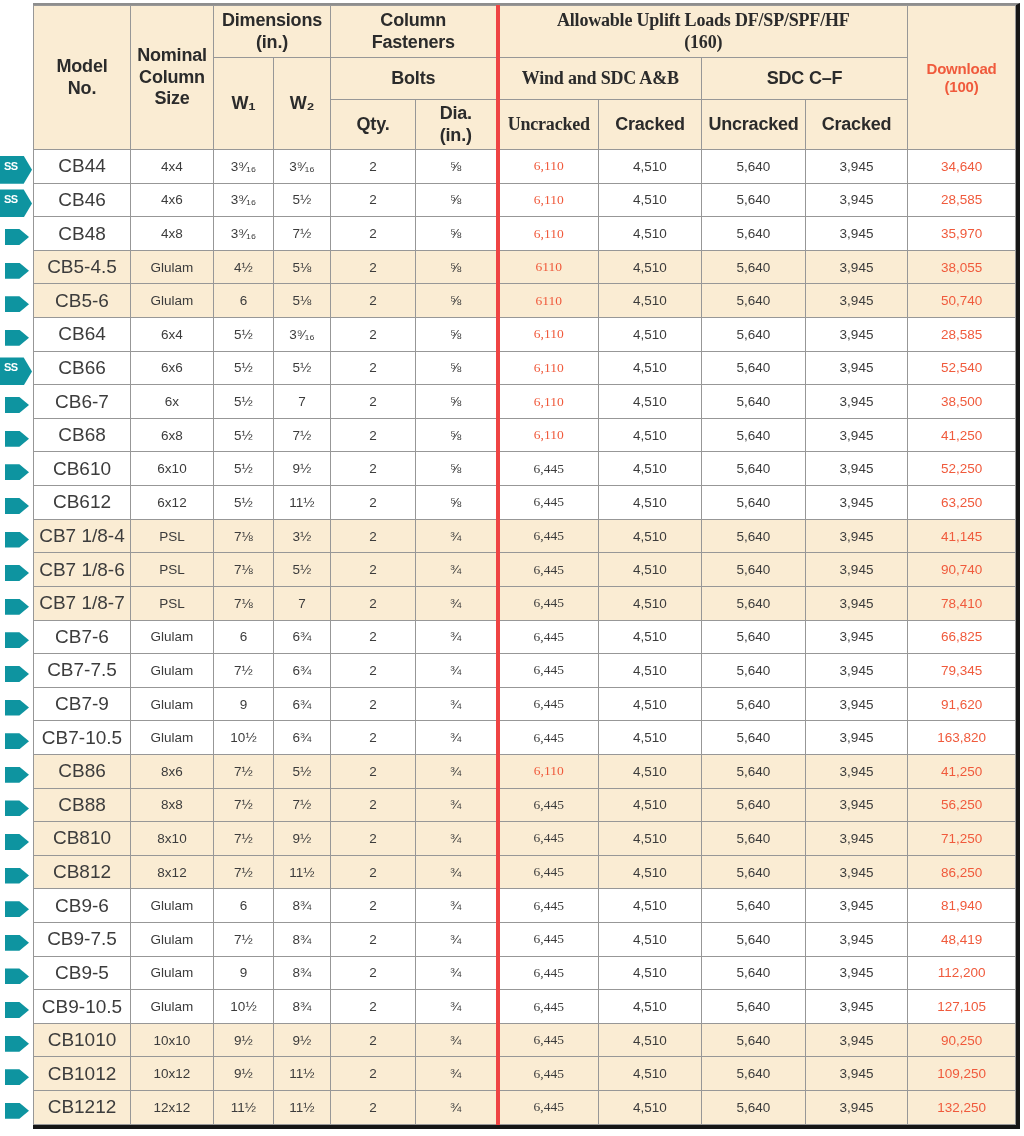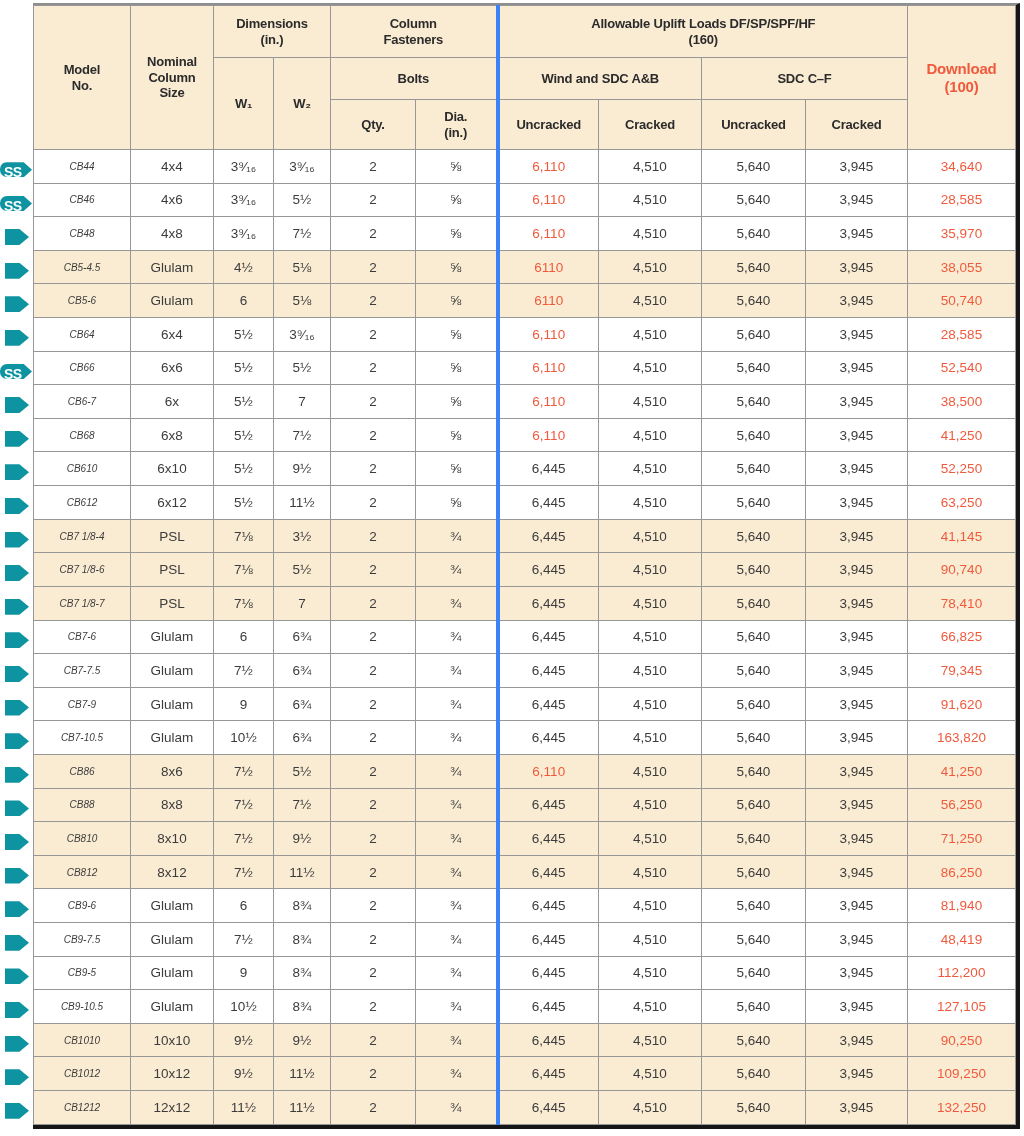--- a/index.html
+++ b/index.html
@@ -17,32 +17,31 @@
   .gutter{
     width:33px;flex:0 0 33px;
     display:flex;flex-direction:column;
   }
   .gspacer{height:150px;}
   .gcell{
     height:33.62px;
     display:flex;align-items:center;
   }
   .ss-badge{
-    width:32px;height:15px;
+    width:32px;height:28px;
     background:var(--teal);
     color:#ffffff;
     font-weight:bold;
-    font-size:14px;
+    font-size:11px;
     line-height:21px;
     text-align:left;
     padding-left:4px;
     box-sizing:border-box;
     clip-path:polygon(0 0, 74% 0, 100% 50%, 74% 100%, 0 100%);
     letter-spacing:-0.5px;
-    border-radius:7px;
   }
   .arrow-flag{
     width:24px;height:16px;
     margin-left:5px;
     background:var(--teal);
     clip-path:polygon(0 0, 60% 0, 100% 50%, 60% 100%, 0 100%);
   }
   
   .table-wrap{
     display:inline-block;
@@ -59,41 +58,41 @@
     border:1px solid #979797;
     text-align:center;
     vertical-align:middle;
     overflow:hidden;
     color:#3c3c3c;
   }
   th{
     background:var(--beige);
     font-weight:bold;
     color:#2b2b2b;
-    font-size:13px;
+    font-size:18px;
     line-height:1.2;
     white-space:pre-line;
     letter-spacing:-0.2px;
     padding:2px 3px;
   }
   tr.hr1{height:52px;}
   tr.hr2{height:42px;}
   tr.hr3{height:50px;}
   tbody tr{height:33.62px;}
   td{
     font-size:13.5px;
     background:#ffffff;
     padding:0 2px;
   }
   tr.shaded td{background:var(--beige);}
-  .heavy-left{border-left:4px solid #3b82f6;}
+  .heavy-left{border-left:4px solid #ef4444;font-family:Liberation Serif, serif;}
   .orange{color:var(--orange);margin-top:14px;}
   th.download-h{color:var(--orange);font-size:15px;}
   td.download-cell{color:var(--orange);}
-  td.model-cell{font-size:10px;font-style:italic;}
+  td.model-cell{font-size:19px;}
 </style>
 </head>
 <body>
 
 <div class="page">
 
   <div class="gutter">
     <div class="gspacer"></div>
 
   <div class="gcell">

